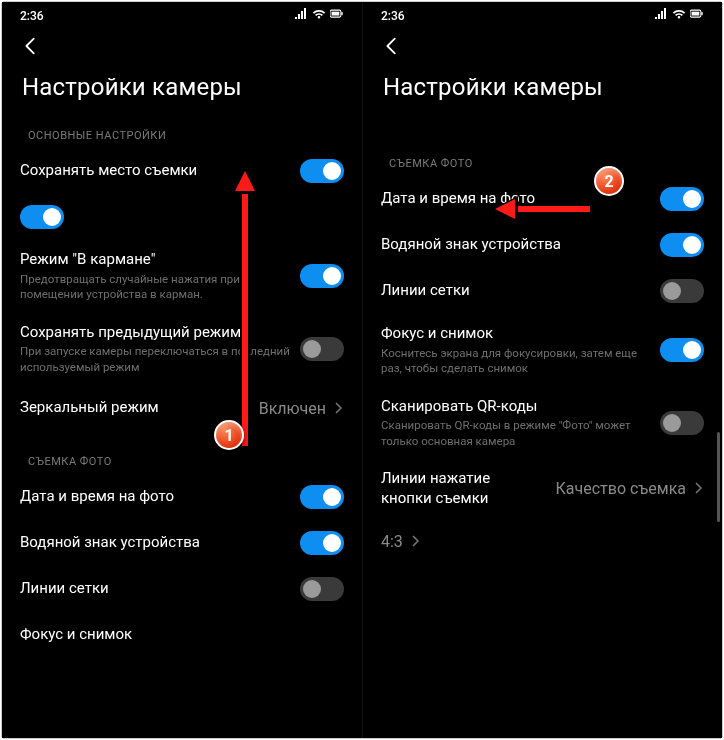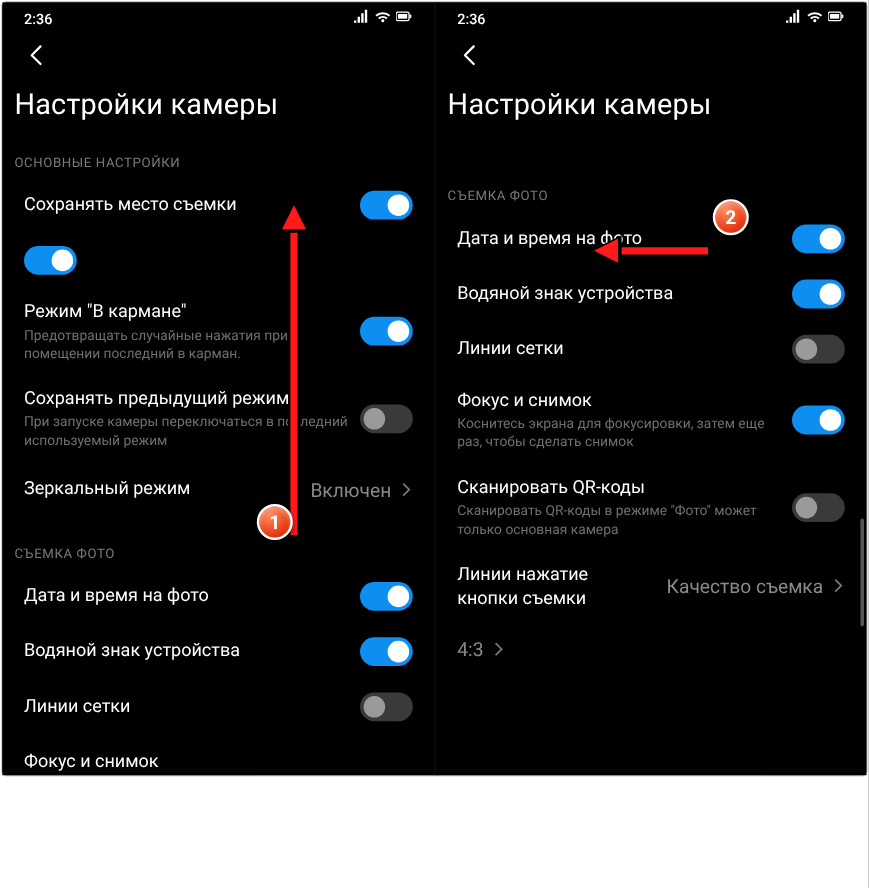--- a/index.html
+++ b/index.html
@@ -6,21 +6,21 @@
 body {
   background: #fff;
   font-family: -apple-system, "Segoe UI", Roboto, Arial, sans-serif;
   width: 724px;
   height: 740px;
   overflow: hidden;
   position: relative;
 }
 .frame {
   width: 722px;
-  height: 646px;
+  height: 738px;
   margin: 1px;
   border: 1px solid #d0d0d0;
   border-radius: 4px;
   display: flex;
   background: #000;
   position: relative;
 }
 .screen {
   width: 50%;
   height: 100%;
@@ -40,28 +40,28 @@
   color: #fff;
 }
 .status-icons { display: flex; gap: 4px; align-items: center; }
 .status-icons svg { width: 14px; height: 12px; }
 .back-row { padding: 10px 18px 4px 18px; }
 .back-row svg { width: 22px; height: 22px; }
 .title {
   font-size: 24px;
   font-weight: 400;
   color: #fff;
-  padding: 8px 18px 18px 10px;
+  padding: 8px 18px 18px 20px;
   letter-spacing: 0.2px;
 }
 .section-hdr {
   font-size: 11px;
   color: #7a7a7a;
   letter-spacing: 0.5px;
-  padding: 10px 18px 6px 10px;
+  padding: 10px 18px 6px 26px;
   text-transform: uppercase;
 }
 .row {
   display: flex;
   align-items: center;
   padding: 10px 18px 10px 18px;
   min-height: 46px;
 }
 .row-text { flex: 1; padding-right: 10px; }
 .row-label {
@@ -171,21 +171,21 @@
           <div class="row-label">Сохранять место съемки</div>
         </div>
       <div class="toggle on"></div>
     </div>
     <div class="row">
       <div class="toggle on"></div>
     </div>
     <div class="row">
       <div class="row-text">
         <div class="row-label">Режим "В кармане"</div>
-        <div class="row-sub">Предотвращать случайные нажатия при помещении последний в карман.</div>
+        <div class="row-sub">Предотвращать случайные нажатия при помещении устройства в карман.</div>
       </div>
       <div class="toggle on"></div>
     </div>
     <div class="row">
       <div class="row-text">
         <div class="row-label">Сохранять предыдущий режим</div>
         <div class="row-sub">При запуске камеры переключаться в последний используемый режим</div>
       </div>
       <div class="toggle off"></div>
     </div>

